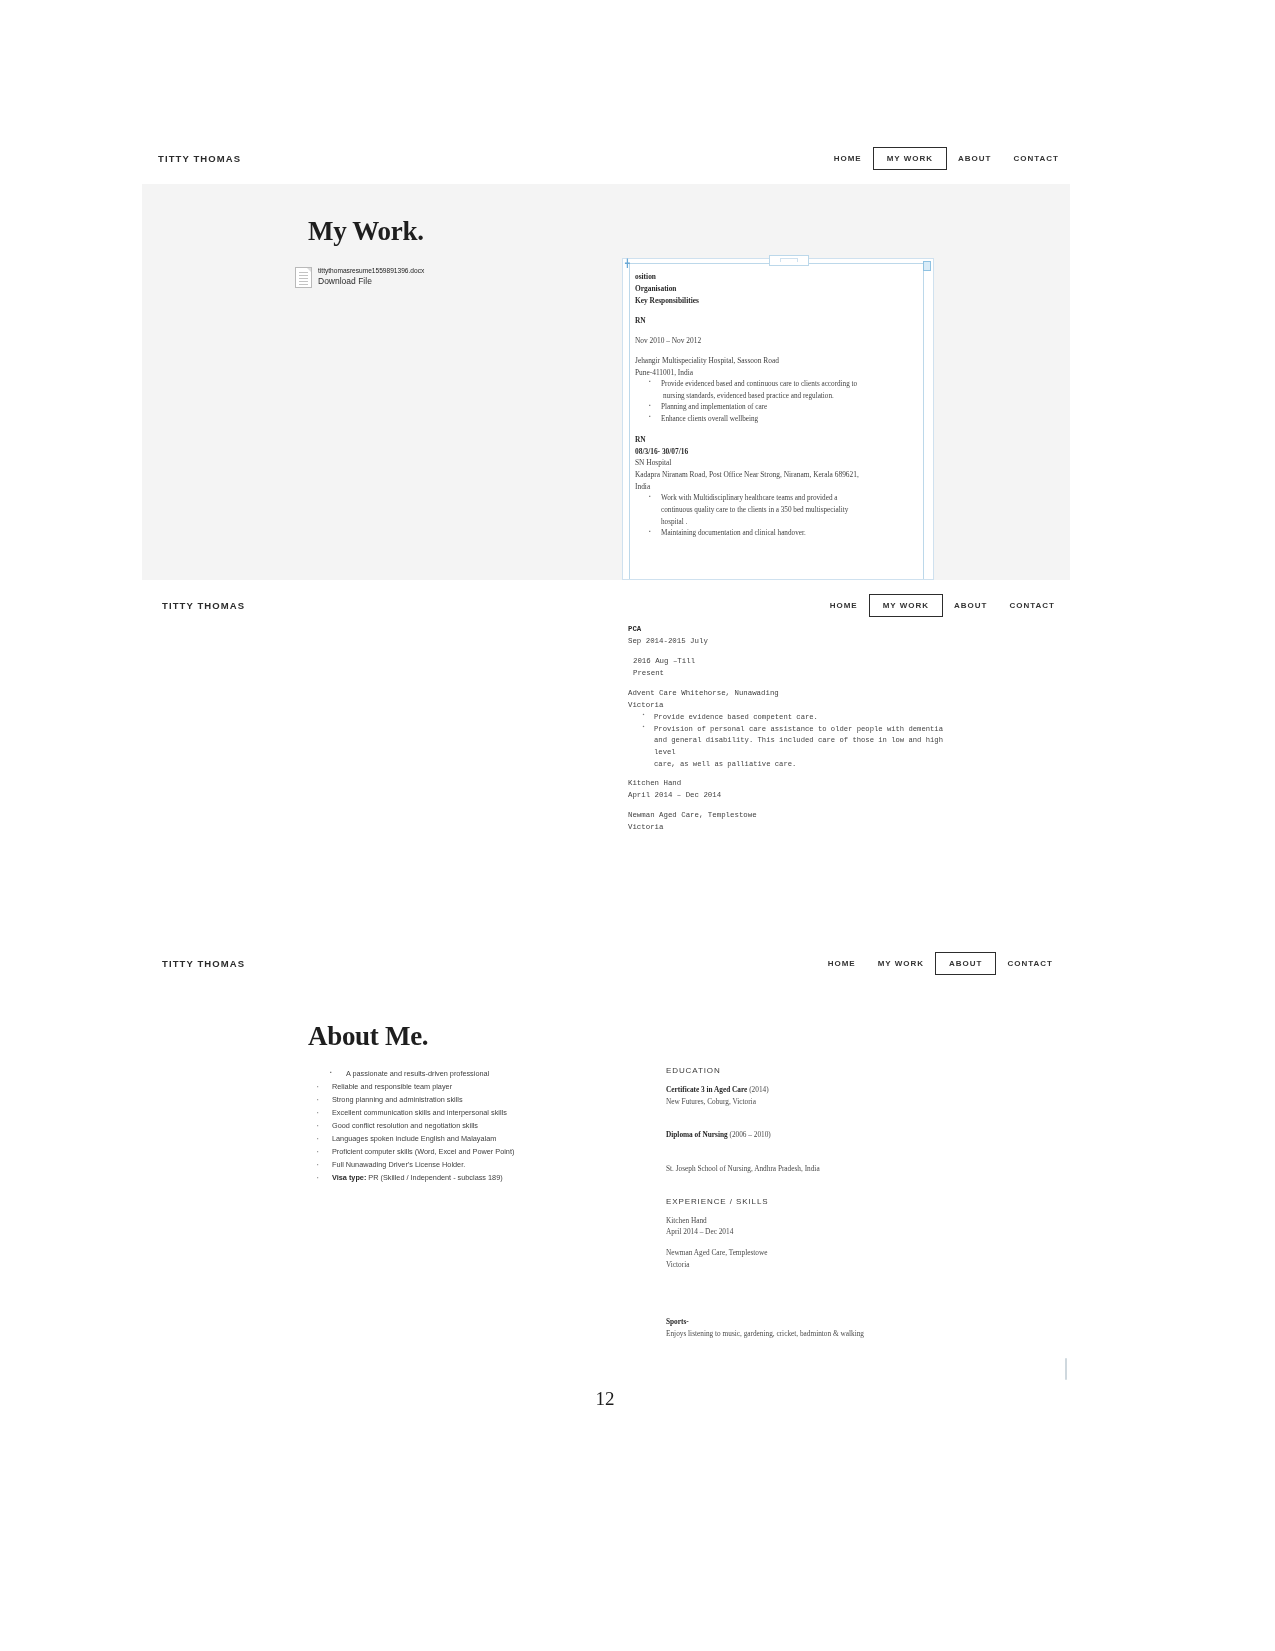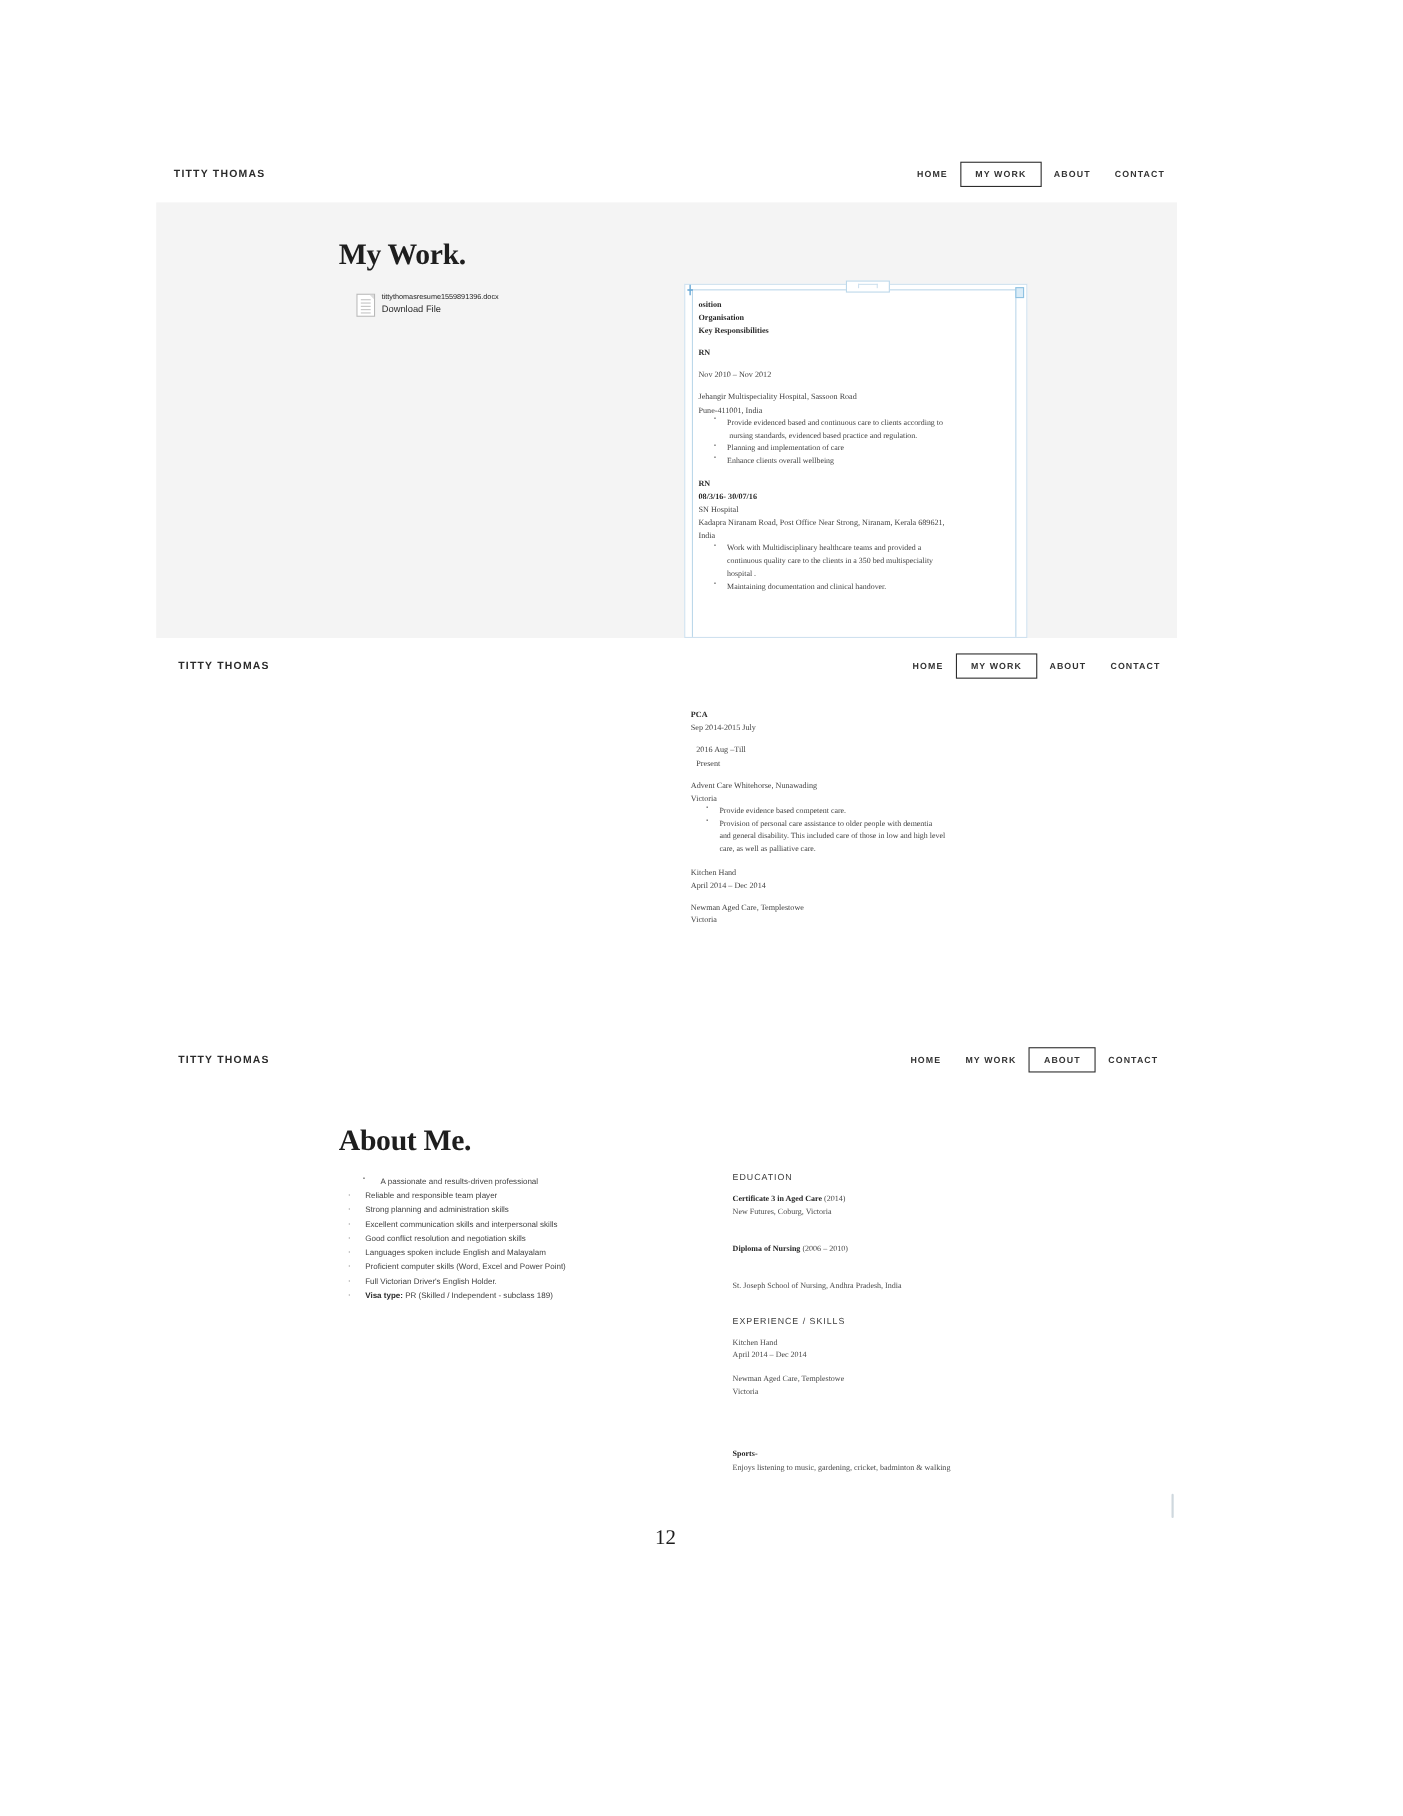--- a/index.html
+++ b/index.html
@@ -201,22 +201,21 @@
     left: -12px;
     top: -0.5px;
     font-size: 5px;
     color: #777;
   }
   .d-bullets li .wrap2 { display: block; }
 
   
   .doc-plain {
     position: absolute;
-    font-family: Liberation Serif, serif;
-    margin-top: 20px;
+    font-family: Liberation Mono, monospace;
   }
 
   
   .about-col-left {
     position: absolute;
   }
   .about-list {
     margin: 0; padding: 0;
     list-style: none;
   }
@@ -295,21 +294,21 @@
       <a class="nav-item active">MY WORK</a>
       <a class="nav-item">ABOUT</a>
       <a class="nav-item">CONTACT</a>
     </div>
   </div>
 
   <div class="panel-grey" style="left:142px; top:184px; width:928px; height:396px;"></div>
 
   <div class="bigtitle" style="position:absolute; left:308px; top:216px;">My Work.</div>
 
-  <div class="file-row" style="left:324px; top:267px;">
+  <div class="file-row" style="left:295px; top:267px;">
     <div class="file-icon"></div>
     <div>
       <div class="file-name">tittythomasresume1559891396.docx</div>
       <div class="file-action">Download File</div>
     </div>
   </div>
 
   <div class="doc-frame" style="left:622px; top:258px; width:312px; height:322px;">
     <div class="ruler-top"></div>
     <div class="ruler-left"></div>
@@ -419,21 +418,21 @@
 
   <div class="about-col-left" style="left:310px; top:1068px; width:300px;">
     <ul class="about-list">
       <li class="first">A passionate and results-driven professional</li>
       <li>Reliable and responsible team player</li>
       <li>Strong planning and administration skills</li>
       <li>Excellent communication skills and interpersonal skills</li>
       <li>Good conflict resolution and negotiation skills</li>
       <li>Languages spoken include English and Malayalam</li>
       <li>Proficient computer skills (Word, Excel and Power Point)</li>
-      <li>Full Victorian Driver's English Holder.</li>
+      <li>Full Nunawading Driver's License Holder.</li>
       <li><b>Visa type:</b><span> PR (Skilled / Independent - subclass 189)</span></li>
     </ul>
   </div>
 
   <div class="about-col-right" style="left:666px; top:1066px; width:330px;">
     <div class="sec-head">EDUCATION</div>
     <div class="r-gap"></div>
     <div class="r-line"><b>Certificate 3 in Aged Care</b><span> (2014)</span></div>
     <div class="r-line">New Futures, Coburg, Victoria</div>
     <div class="r-gap-lg"></div>

